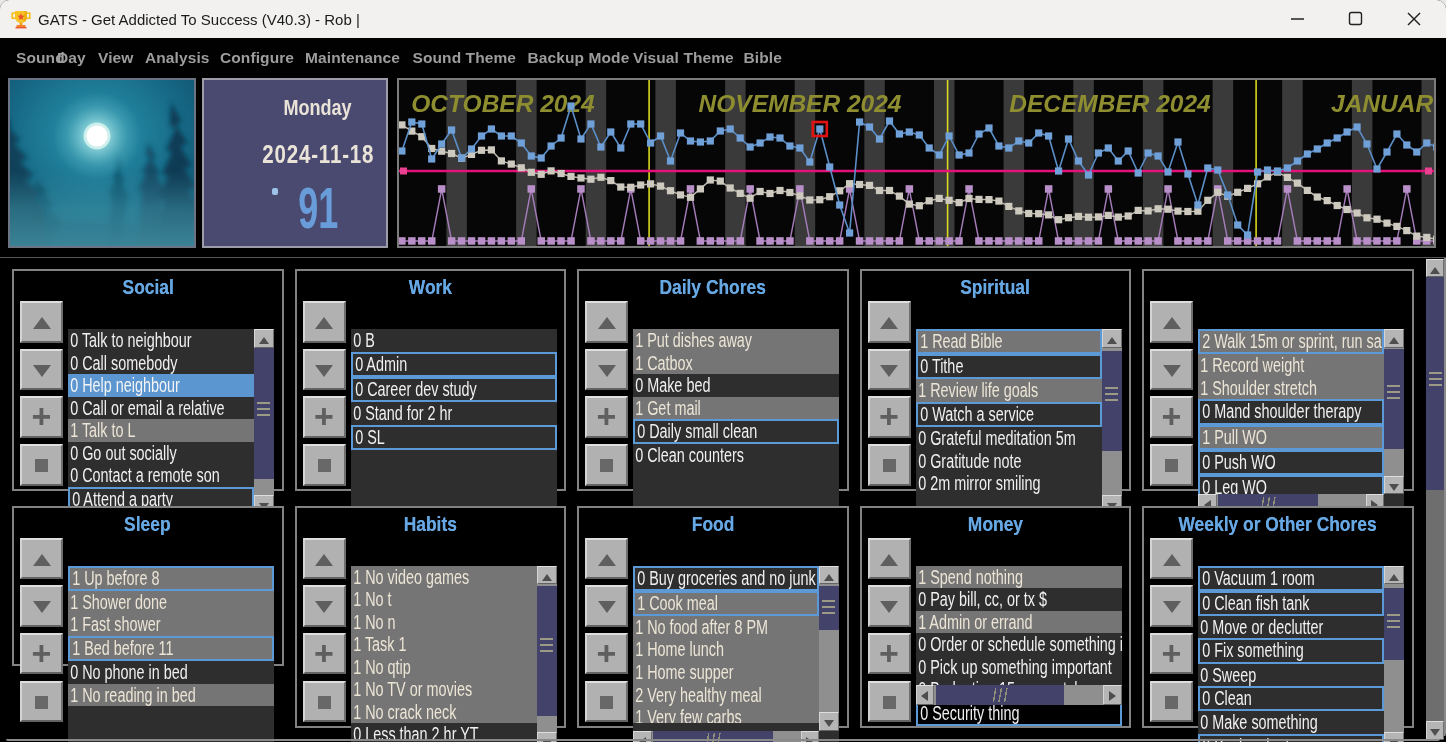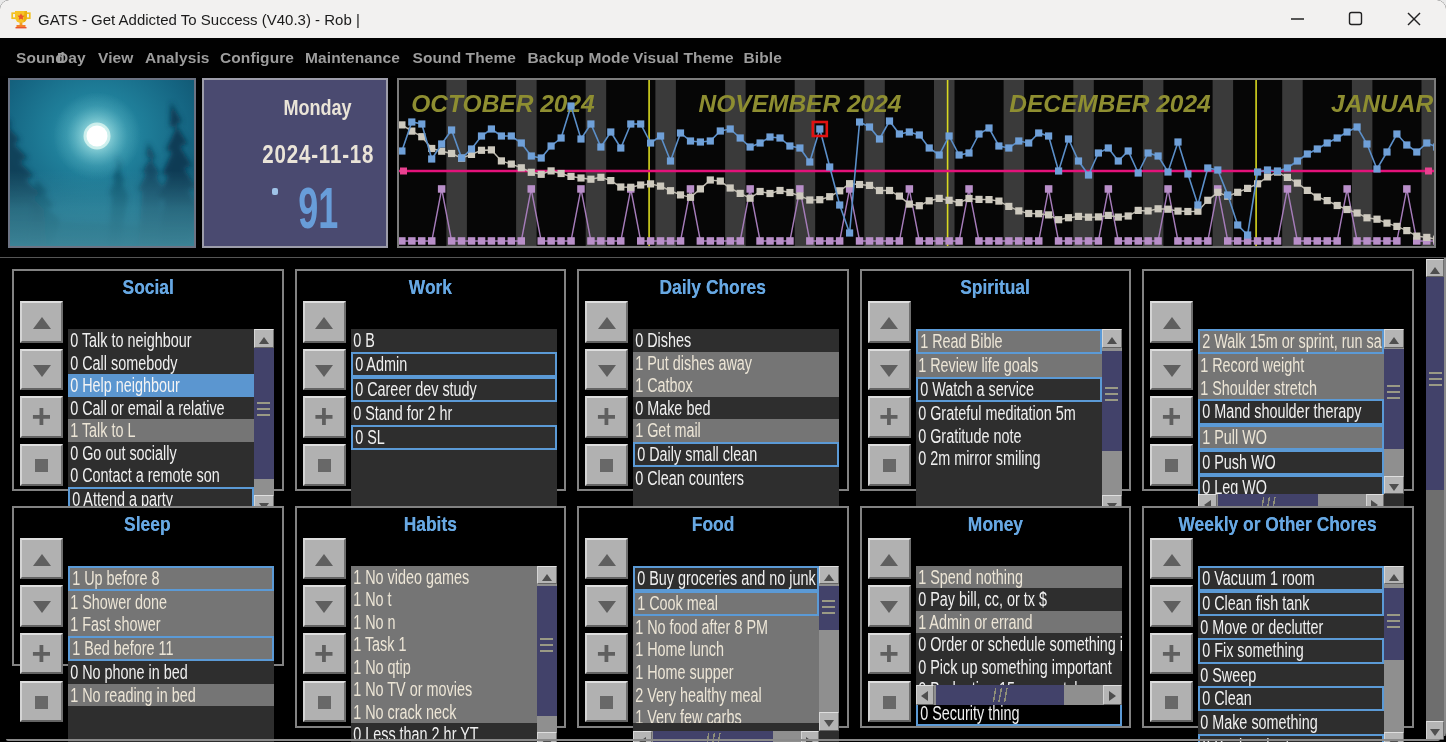--- a/index.html
+++ b/index.html
@@ -565,39 +565,39 @@
       </div>
     </div>
     <div class="panel" style="left:577px;top:269px;width:271.5px;height:222px">
       <div class="ptitle"><span class="tt">Daily Chores</span></div>
       <div class="pbtn" style="top:30.0px"><span class="g-up"></span></div>
       <div class="pbtn" style="top:77.7px"><span class="g-dn"></span></div>
       <div class="pbtn" style="top:125.4px"><span class="g-pl">+</span></div>
       <div class="pbtn" style="top:173.10000000000002px"><span class="g-sq"></span></div>
       <div class="plist" style="height:184.5px">
         <div class="lrows" style="width:206.0px;height:184.5px">
-          <div class="row rd" style="width:206.0px"><span class="t">0 Dishes</span></div>
           <div class="row rg" style="width:206.0px"><span class="t">1 Put dishes away</span></div>
           <div class="row rg" style="width:230px"><span class="t">1 Catbox</span></div>
           <div class="row rd" style="width:206.0px"><span class="t">0 Make bed</span></div>
           <div class="row rg" style="width:206.0px"><span class="t">1 Get mail</span></div>
           <div class="row rd rb" style="width:206.0px"><span class="t">0 Daily small clean</span></div>
           <div class="row rd" style="width:180px"><span class="t">0 Clean counters</span></div>
         </div>
       </div>
     </div>
     <div class="panel" style="left:859.5px;top:269px;width:271.5px;height:222px">
       <div class="ptitle"><span class="tt">Spiritual</span></div>
       <div class="pbtn" style="top:30.0px"><span class="g-up"></span></div>
       <div class="pbtn" style="top:77.7px"><span class="g-dn"></span></div>
       <div class="pbtn" style="top:125.4px"><span class="g-pl">+</span></div>
       <div class="pbtn" style="top:173.10000000000002px"><span class="g-sq"></span></div>
       <div class="plist" style="height:184.5px">
         <div class="lrows" style="width:186.0px;height:184.5px">
           <div class="row rg rb" style="width:186.0px"><span class="t">1 Read Bible</span></div>
+          <div class="row rd rb" style="width:186.0px"><span class="t">0 Tithe</span></div>
           <div class="row rg" style="width:186.0px"><span class="t">1 Review life goals</span></div>
           <div class="row rd rb" style="width:186.0px"><span class="t">0 Watch a service</span></div>
           <div class="row rd" style="width:186.0px"><span class="t">0 Grateful meditation 5m</span></div>
           <div class="row rd" style="width:186.0px"><span class="t">0 Gratitude note</span></div>
           <div class="row rd" style="width:186.0px"><span class="t">0 2m mirror smiling</span></div>
         </div>
         <div class="vsb" style="height:184.5px">
           <div class="sbtn" style="top:0;height:18.5px"><span class="aru"></span></div>
           <div class="vtrack" style="top:18.5px;height:147.5px"></div>
           <div class="vthumb" style="top:22px;height:100px">

